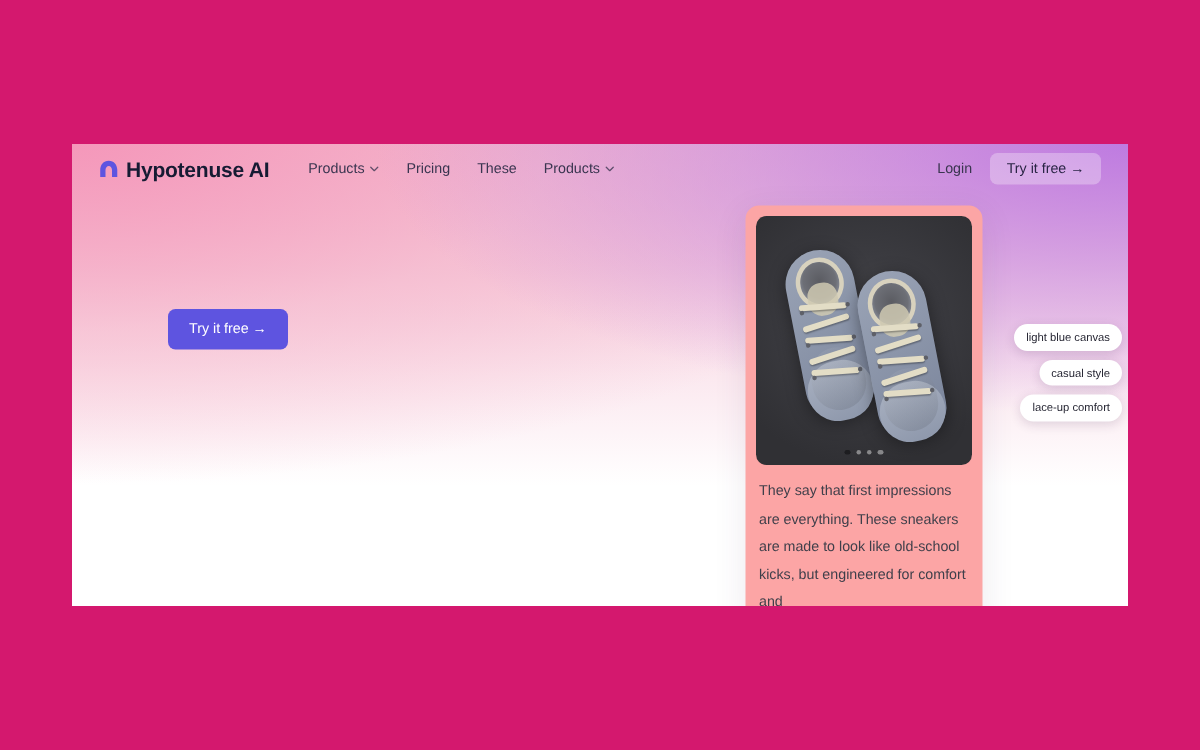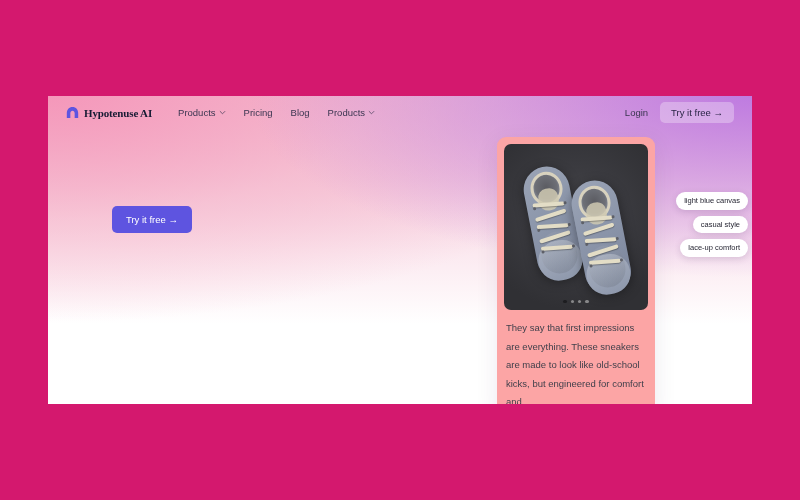--- a/index.html
+++ b/index.html
@@ -64,26 +64,25 @@
     align-items: center;
     gap: 5px;
     margin-right: 26px;
   }
   #brand-mark {
     width: 13px;
     height: 13px;
     display: block;
   }
   #brand-name {
-    font-size: 11px;
+    font-size: 14px;
     font-weight: bold;
     color: #161b33;
     letter-spacing: -0.15px;
     white-space: nowrap;
-    font-family: Liberation Serif, serif;
   }
   #nav-links {
     display: flex;
     align-items: flex-end;
     gap: 18px;
   }
   .nav-link {
     display: flex;
     align-items: center;
     gap: 3px;
@@ -257,21 +256,21 @@
     padding: 0 2px 4px 2px;
     font-size: 9.5px;
     line-height: 1.95;
     color: #3f3f4a;
   }
 
   
   #tags {
     position: absolute;
     left: 572px;
-    top: 96px;
+    top: 120px;
     width: 128px;
     display: flex;
     flex-direction: column;
     align-items: flex-end;
     gap: 6px;
   }
   .tag {
     background: #ffffff;
     color: #262633;
     font-size: 7.5px;
@@ -308,21 +307,21 @@
           <svg class="caret" viewBox="0 0 12 12">
             <path d="M2 4.2 L6 8.2 L10 4.2" stroke="#3a3550" stroke-width="1.5" fill="none" stroke-linecap="round" stroke-linejoin="round"></path>
           </svg>
         </div>
 
         <div class="nav-link">
           <span>Pricing</span>
         </div>
 
         <div class="nav-link">
-          <span>Blog</span>
+          <span>These</span>
         </div>
 
         <div class="nav-link">
           <span>Products</span>
           <svg class="caret" viewBox="0 0 12 12">
             <path d="M2 4.2 L6 8.2 L10 4.2" stroke="#3a3550" stroke-width="1.5" fill="none" stroke-linecap="round" stroke-linejoin="round"></path>
           </svg>
         </div>
 
       </div>

